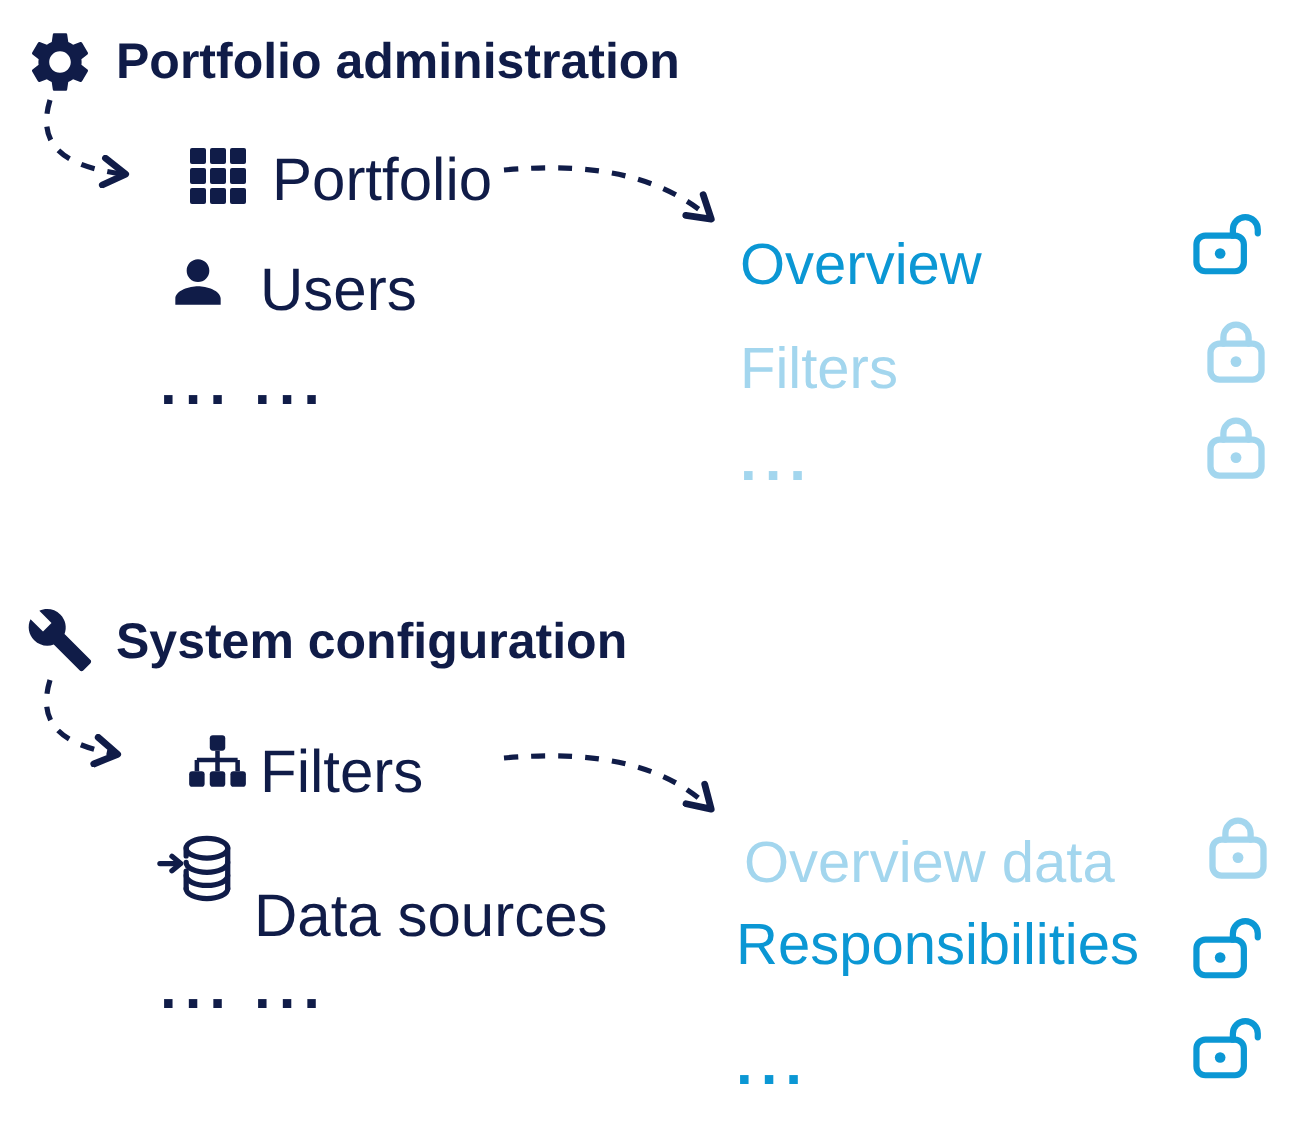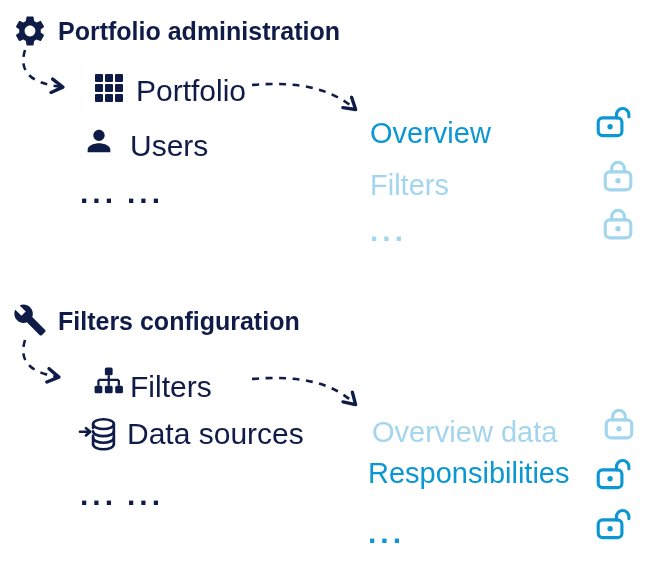--- a/index.html
+++ b/index.html
@@ -94,21 +94,21 @@
     </svg>
   </span>
 </div>
 
 <div>
   <span class="abs icon navy" style="left:13px;top:303px">
     <svg width="34" height="34" viewBox="0 0 24 24" fill="currentColor">
         <path d="M22.7 19l-9.1-9.1c.9-2.3.4-5-1.5-6.9-2-2-5-2.4-7.4-1.3L9 6 6 9 1.6 4.7C.4 7.1.9 10.1 2.9 12.1c1.9 1.9 4.6 2.4 6.9 1.5l9.1 9.1c.4.4 1 .4 1.4 0l2.3-2.3c.5-.4.5-1.1.1-1.4z"></path>
       </svg>
   </span>
-  <span class="abs title" style="left:58px;top:306px">Filters configuration</span>
+  <span class="abs title" style="left:58px;top:306px">System configuration</span>
 
   <span class="abs icon navy" style="left:92px;top:366px">
     <svg width="33" height="31" viewBox="0 0 32 30" fill="currentColor">
       <rect x="12.5" y="1.5" width="7.5" height="7.5" rx="1.5"></rect>
       <path d="M16.25 9 V13.5 M6.25 13.5 H26 M6.25 13.5 V19 M16.25 13.5 V19 M26 13.5 V19" fill="none" stroke="currentColor" stroke-width="2.2"></path>
       <rect x="2.5" y="19" width="7.5" height="7.5" rx="1.5"></rect>
       <rect x="12.5" y="19" width="7.5" height="7.5" rx="1.5"></rect>
       <rect x="22.5" y="19" width="7.5" height="7.5" rx="1.5"></rect>
     </svg>
   </span>
@@ -118,21 +118,21 @@
     <svg width="40" height="35" viewBox="0 0 36 32" fill="none" stroke="currentColor" stroke-width="2.4" stroke-linecap="round" stroke-linejoin="round">
       <ellipse cx="23" cy="6.5" rx="9.5" ry="4.5"></ellipse>
       <path d="M32.5 6.5 V25 M13.5 6.5 V10 M13.5 17 V25"></path>
       <path d="M13.5 13 a9.5 4.5 0 0 0 19 0"></path>
       <path d="M13.5 19 a9.5 4.5 0 0 0 19 0"></path>
       <path d="M13.5 25 a9.5 4.5 0 0 0 19 0"></path>
       <path d="M1.5 13.5 H10"></path>
       <path d="M7 10.2 L11 13.5 L7 16.8"></path>
     </svg>
   </span>
-  <span class="abs module-label" style="left:127px;top:416px">Data sources</span>
+  <span class="abs module-label" style="left:127px;top:441px">Data sources</span>
 
   <span class="abs dots navy" style="left:80px;top:480px">...</span>
   <span class="abs dots navy" style="left:127px;top:480px">...</span>
 
   <span class="abs page-label locked" style="left:372px;top:415px">Overview data</span>
   <span class="abs icon locked" style="left:601px;top:406px">
     <svg width="36" height="36" viewBox="0 0 24 24" fill="none" stroke="currentColor" stroke-width="2.1" stroke-linecap="round">
       <rect x="3.5" y="9.2" width="17" height="12" rx="3"></rect>
       <path d="M7.8 9.2 V7.1 a4.2 4.2 0 0 1 8.4 0 V9.2"></path>
       <circle cx="12" cy="15.2" r="1.8" fill="currentColor" stroke="none"></circle>

